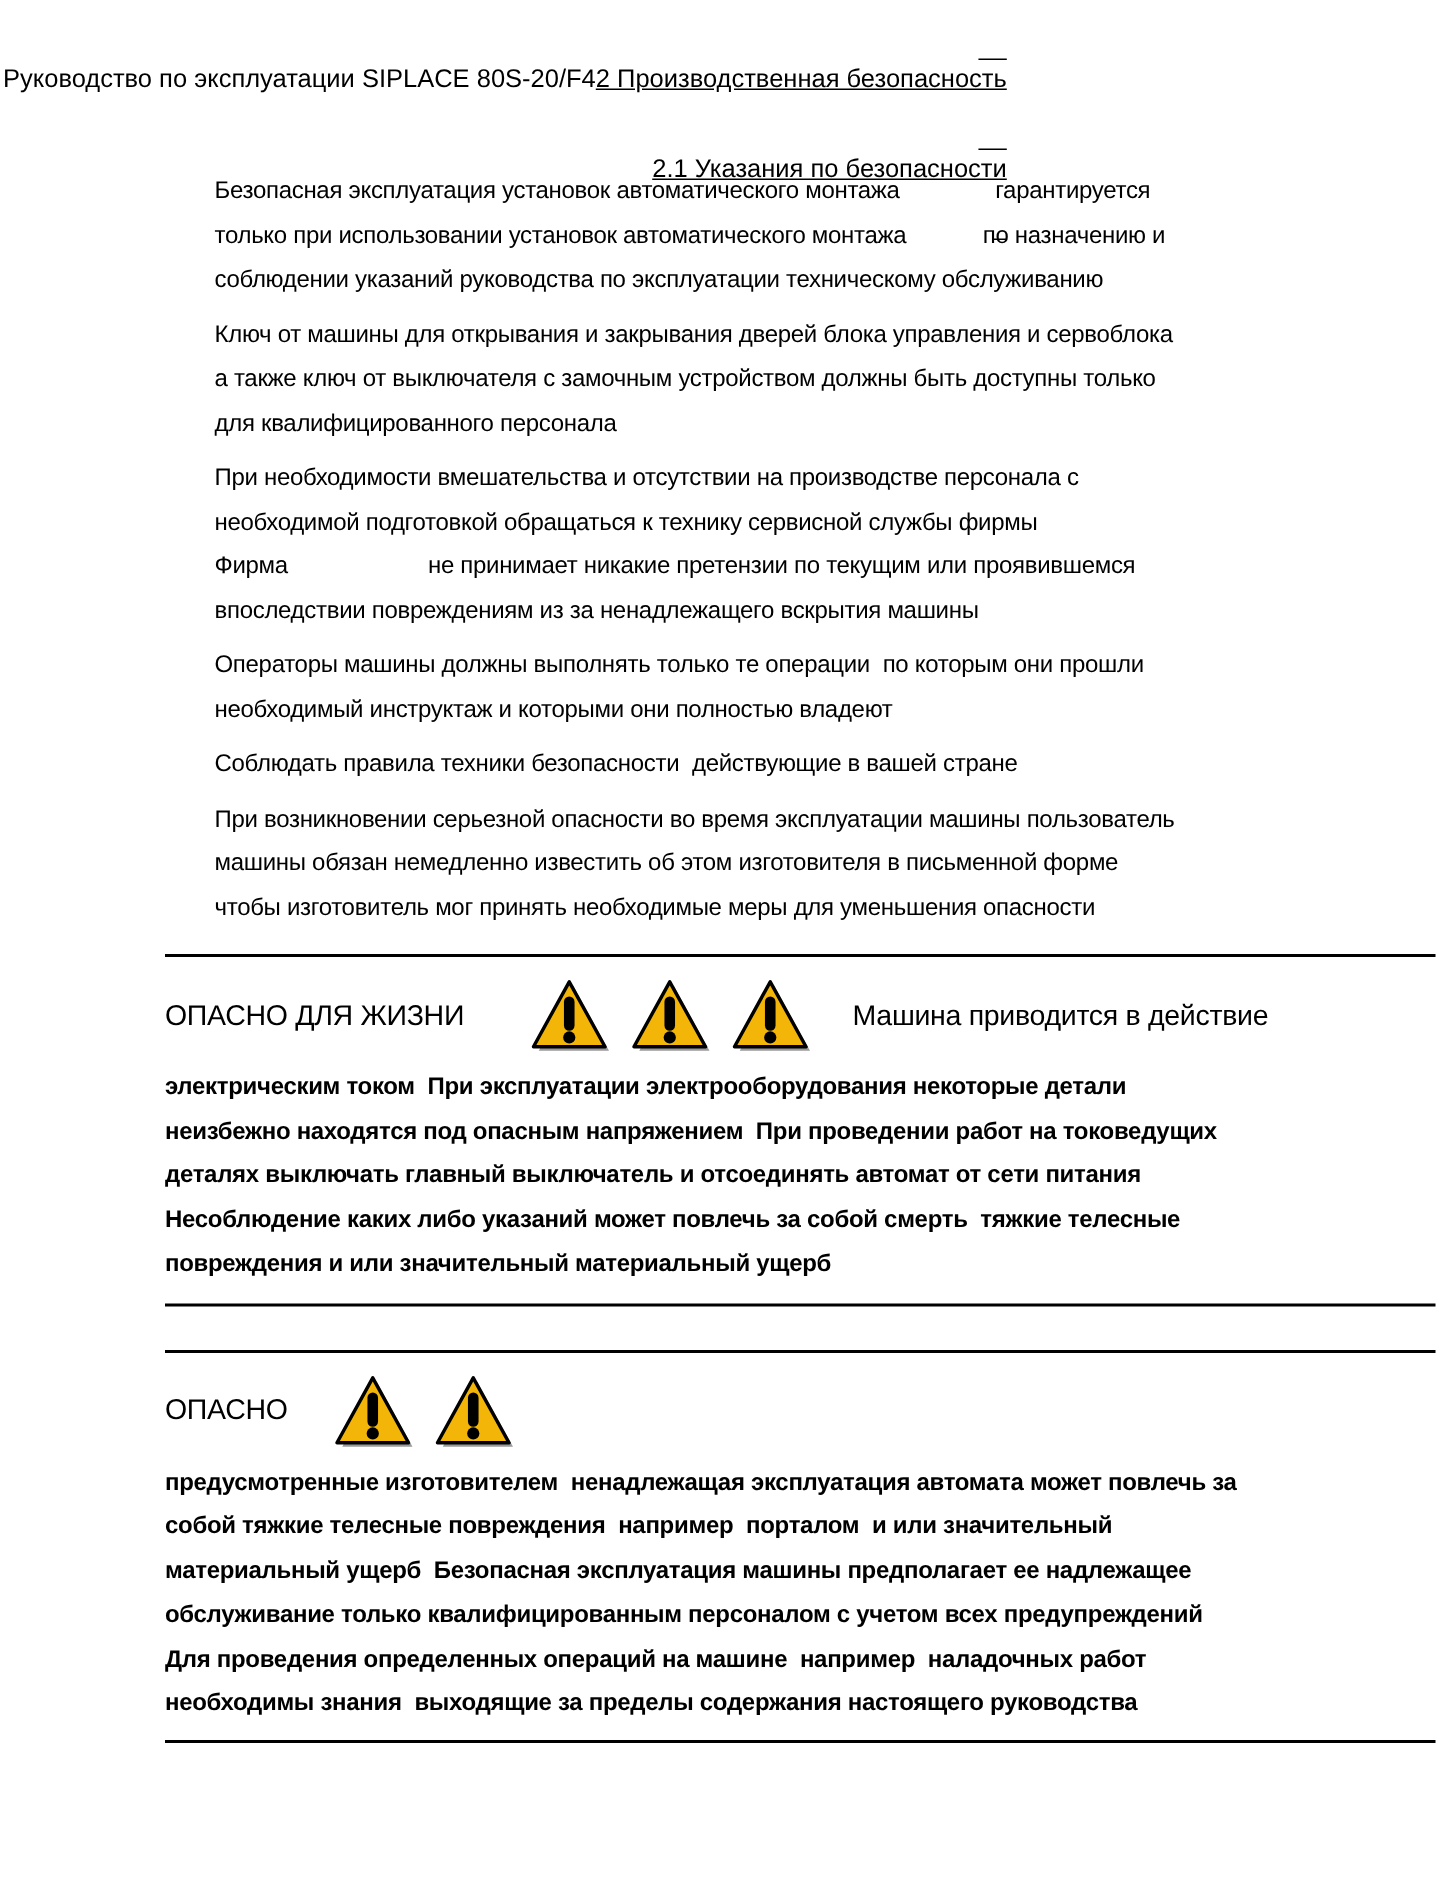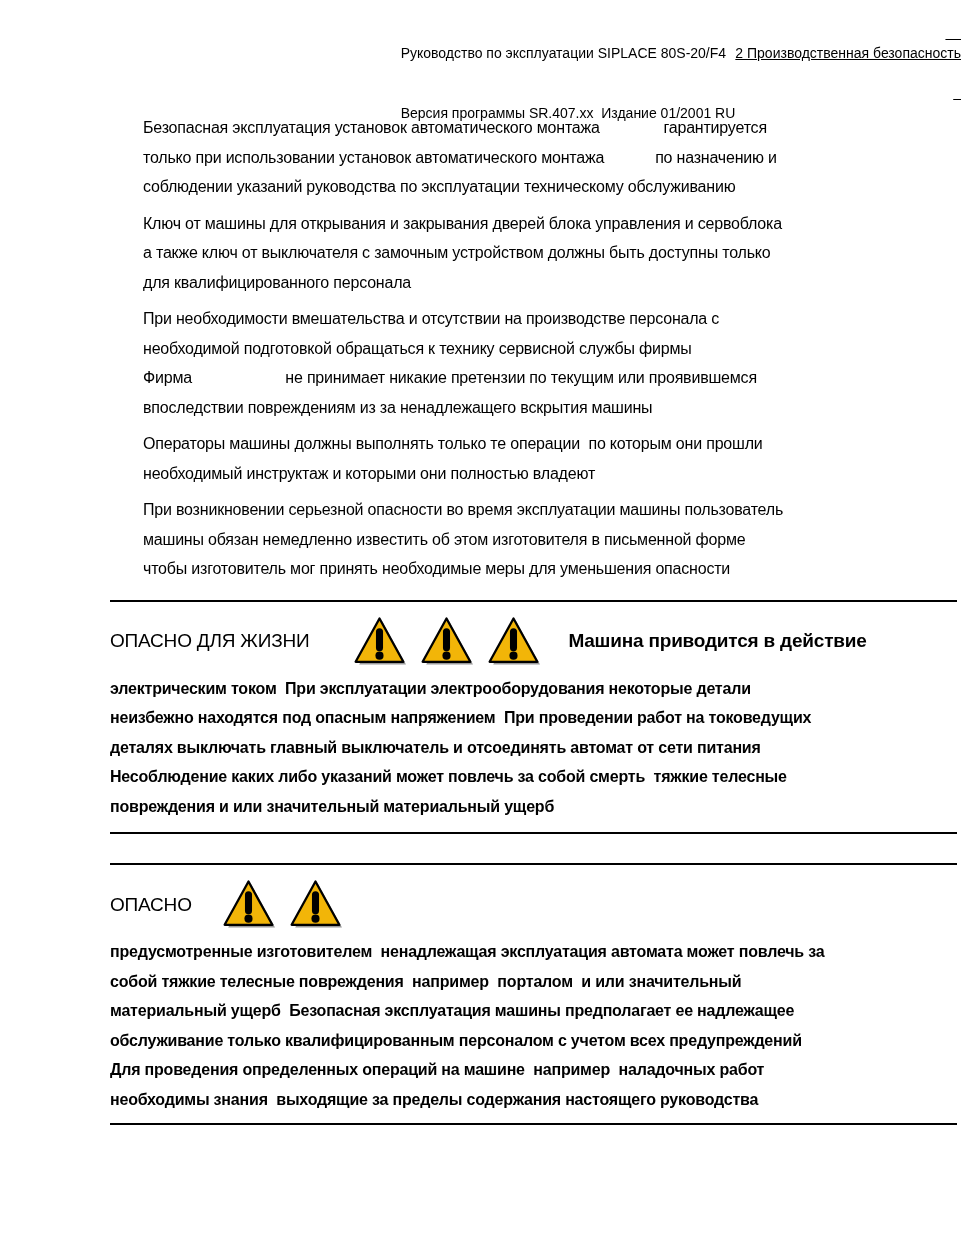--- a/index.html
+++ b/index.html
@@ -6,22 +6,22 @@
   body {
     width: 964px; height: 1252px;
     background: #ffffff; color: #000000;
     font-family: "Liberation Sans", sans-serif;
     overflow: hidden; position: relative;
   }
 
   
   .page-header {
     position: absolute; top: 3px; left: 2px; right: 3px;
-    display: flex; justify-content: flex-end;
-    font-size: 14px; line-height: 20px;
+    display: flex; justify-content: flex-start;
+    font-size: 17px; line-height: 20px;
   }
   .page-header .right { text-align: right; text-decoration: underline; }
   .page-header div { white-space: pre; }
 
   
   .content { position: absolute; top: 113px; left: 0; right: 0; }
 
   .para {
     white-space: pre-wrap;
     font-size: 16px; line-height: 29.5px;
@@ -43,36 +43,36 @@
   .warn-section { margin-left: 110px; width: 848px; }
   .warn-head {
     display: flex; align-items: center;
     margin-top: 13px; margin-bottom: 6px; text-align: center;
   }
   .warn-label, .warn-lead {
     font-size: 19px; letter-spacing: -0.2px; white-space: pre;
   }
   .tri-group { display: flex; gap: 10px; }
   .warn-head-1 .tri-group { margin-left: 42px; }
-  .warn-head-1 .warn-lead { margin-left: 26px; font-weight: bold; }
+  .warn-head-1 .warn-lead { margin-left: 26px; }
   .warn-head-2 .tri-group { margin-left: 28px; }
   .warn-head-2 .warn-lead { margin-left: 24px; }
   .warn-body { margin-bottom: 0; font-weight: bold; }
   .tri-icon { display: block; }
 </style>
 </head>
 <body>
 
 <header class="page-header">
   <div class="left">
     <div>Руководство по эксплуатации SIPLACE 80S-20/F4</div>
-    <div>Версия программы SR.407.xx  Издание 01/2001 RU</div>
   </div>
   <div class="right">
     <div>2 Производственная безопасность</div>
+    <div>2.1 Указания по безопасности</div>
   </div>
 </header>
 
 <main class="content">
 
   <section class="bullet-block">
 
       <p class="para">Безопасная эксплуатация установок автоматического монтажа               гарантируется
 только при использовании установок автоматического монтажа            по назначению и
 соблюдении указаний руководства по эксплуатации техническому обслуживанию</p>
@@ -82,20 +82,21 @@
 для квалифицированного персонала</p>
 
       <p class="para">При необходимости вмешательства и отсутствии на производстве персонала с
 необходимой подготовкой обращаться к технику сервисной службы фирмы
 Фирма                      не принимает никакие претензии по текущим или проявившемся
 впоследствии повреждениям из за ненадлежащего вскрытия машины</p>
 
       <p class="para">Операторы машины должны выполнять только те операции  по которым они прошли
 необходимый инструктаж и которыми они полностью владеют</p>
 
+      <p class="para">Соблюдать правила техники безопасности  действующие в вашей стране</p>
 
 
       <p class="para">При возникновении серьезной опасности во время эксплуатации машины пользователь
 машины обязан немедленно известить об этом изготовителя в письменной форме
 чтобы изготовитель мог принять необходимые меры для уменьшения опасности</p>
     </section>
 
   <hr class="rule rule-1">
 
   <section class="warn-section">

